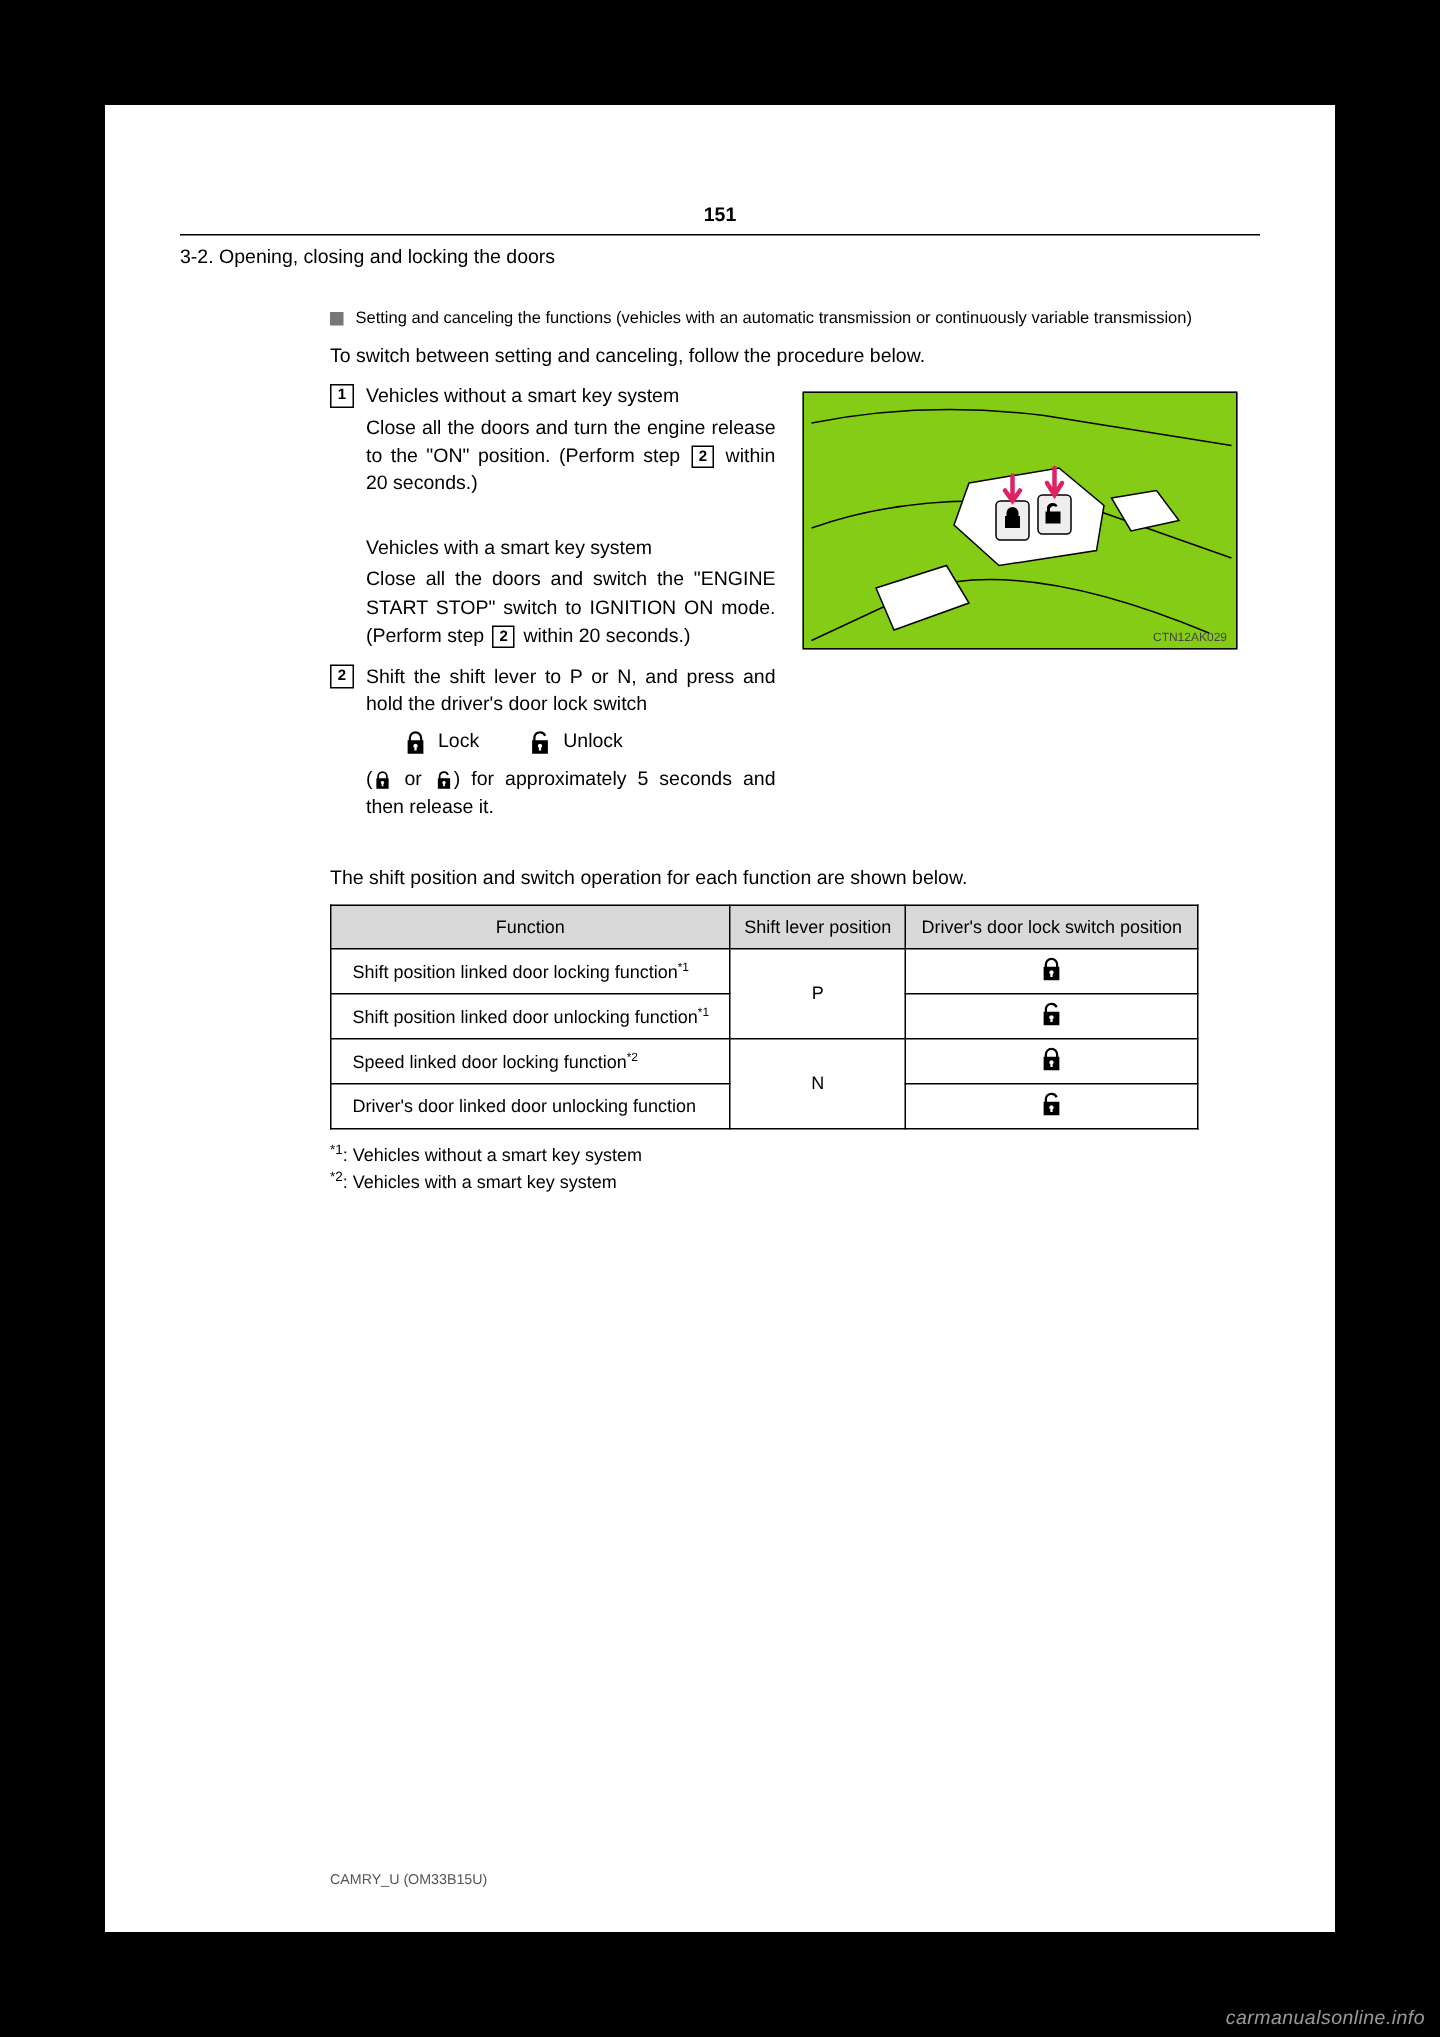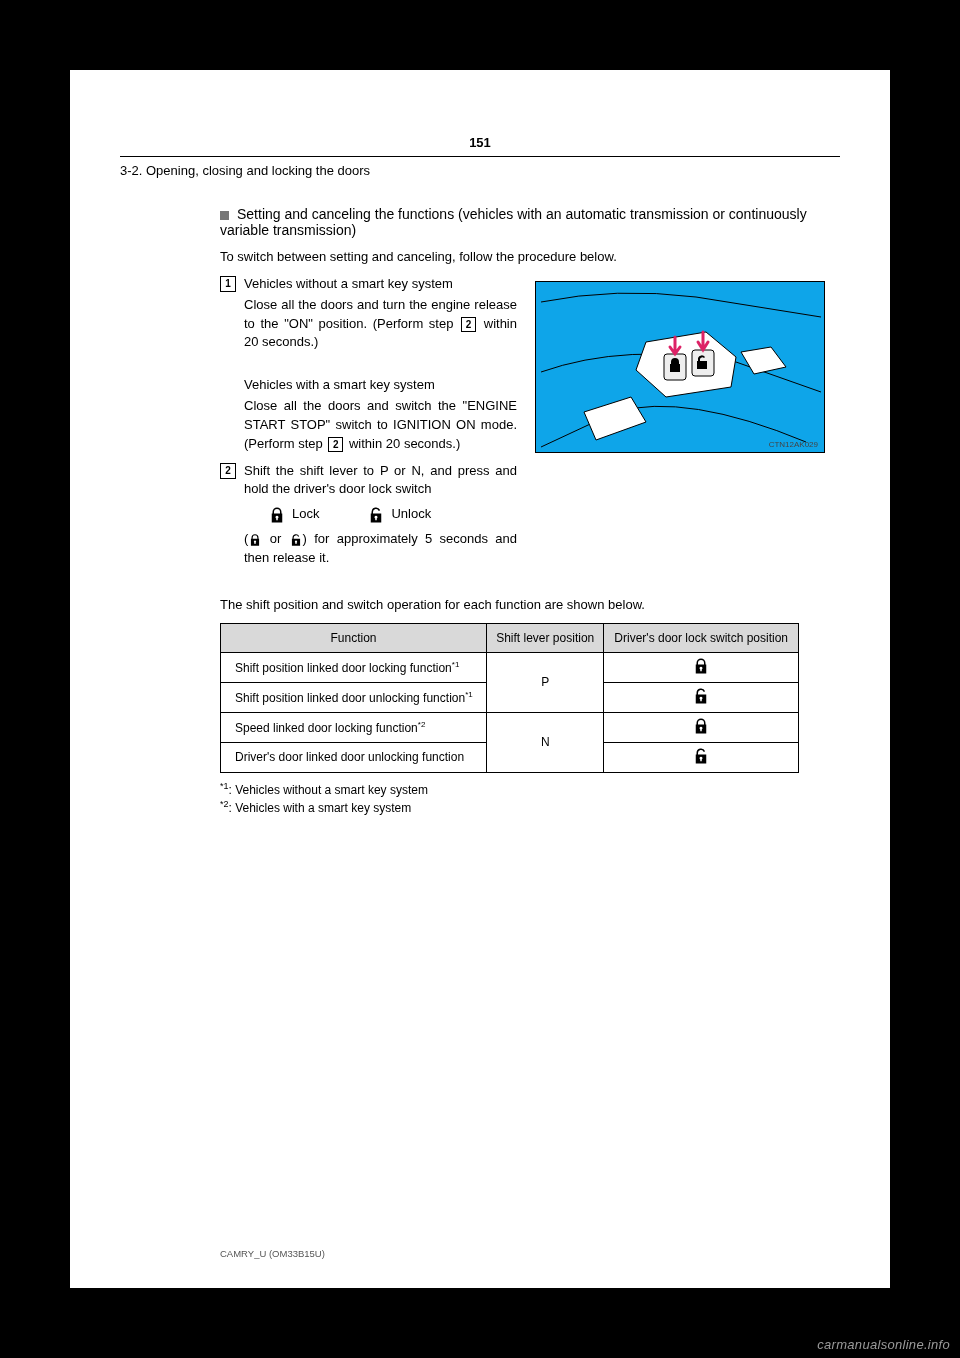--- a/index.html
+++ b/index.html
@@ -35,21 +35,21 @@
     }
     .section-path {
       font-size: 13px;
       text-align: left;
       margin-bottom: 18px;
     }
     .content {
       padding: 0 65px 0 150px;
     }
     .subhead {
-      font-size: 14px;
+      font-size: 11px;
       margin-bottom: 10px;
     }
     .subhead .sq {
       display: inline-block;
       width: 9px;
       height: 9px;
       background: #777;
       margin-right: 8px;
       vertical-align: middle;
     }
@@ -91,33 +91,33 @@
       font-size: 10px;
       font-weight: bold;
       text-align: center;
       line-height: 13px;
       vertical-align: middle;
       margin: 0 2px;
     }
     .step-body { font-size: 13px; line-height: 1.45; text-align: justify; }
     .lock-row {
       display: flex;
-      gap: 48px;
+      gap: 32px;
       margin: 6px 0 6px 24px;
       align-items: center;
       font-size: 13px;
     }
     .lock-item { display: flex; align-items: center; gap: 6px; }
     .icon-lock { width: 18px; height: 18px; }
     .diagram {
       width: 290px;
       height: 172px;
       border: 1px solid #000;
       position: relative;
-      background: #0ea5e9;
+      background: #84cc16;
       margin-top: 6px;
     }
     .diagram .label-ref {
       position: absolute;
       bottom: 3px;
       right: 6px;
       font-size: 8px;
       color: #444;
     }
     .table-wrap {

